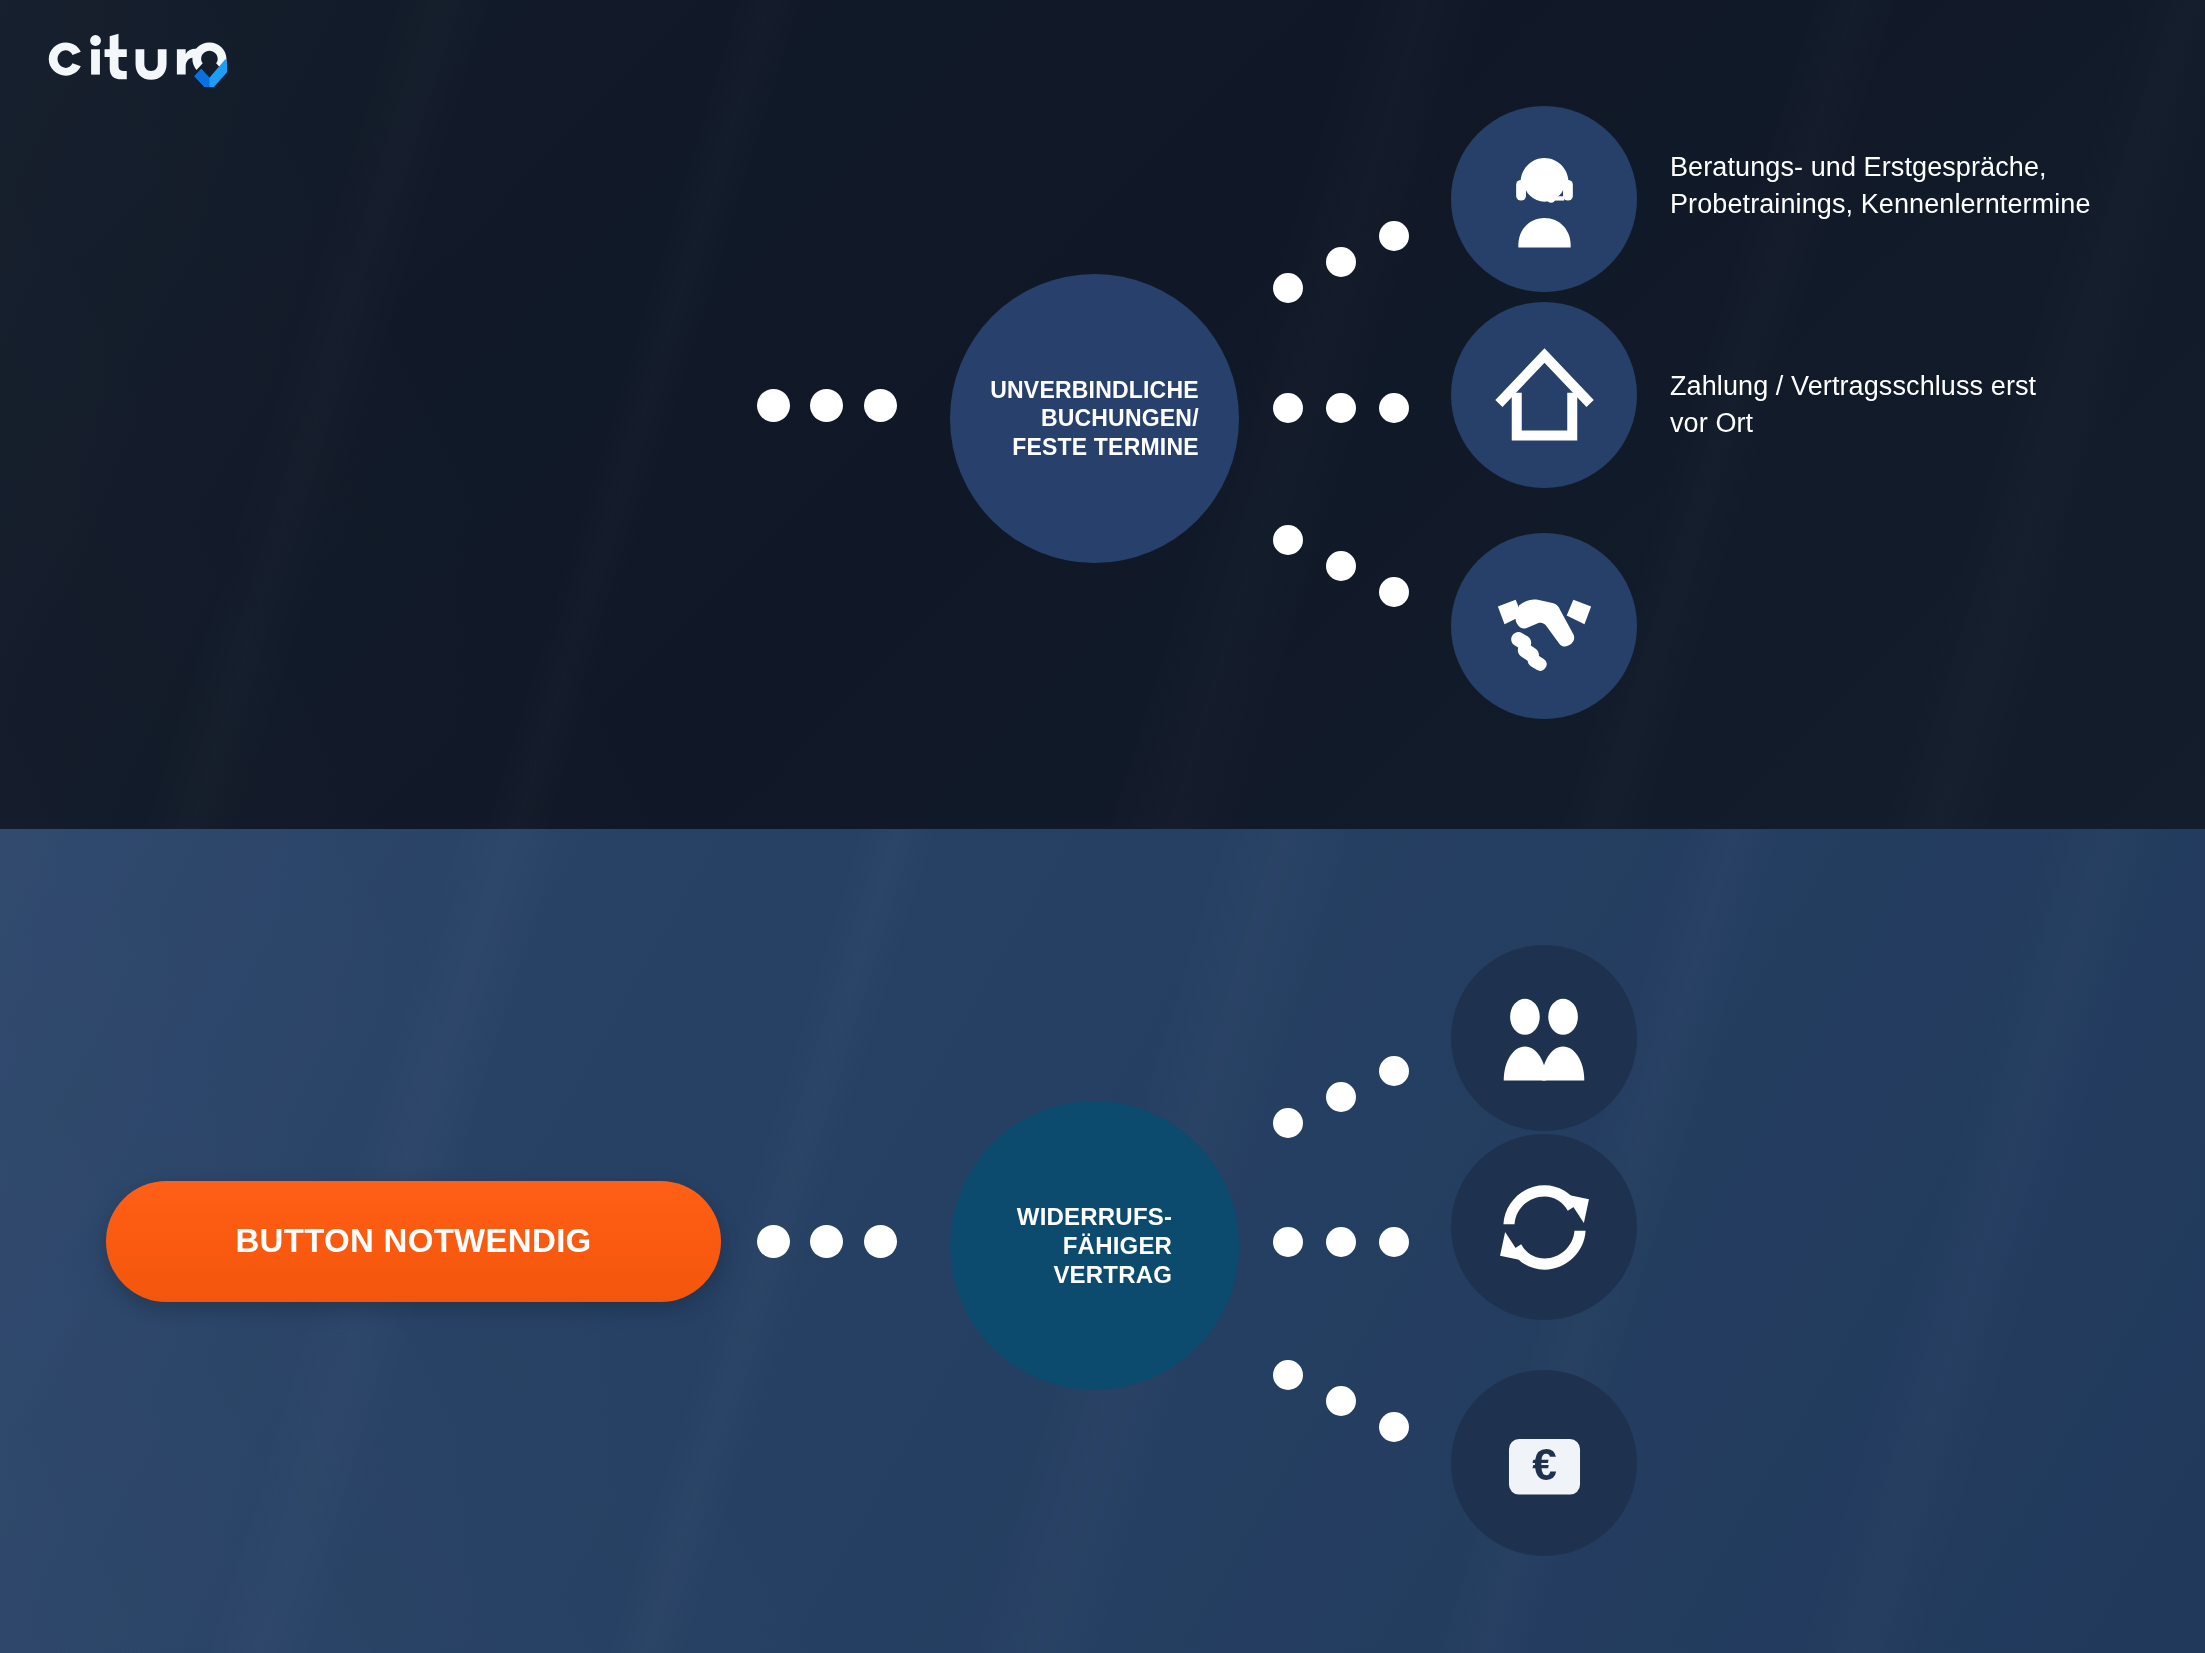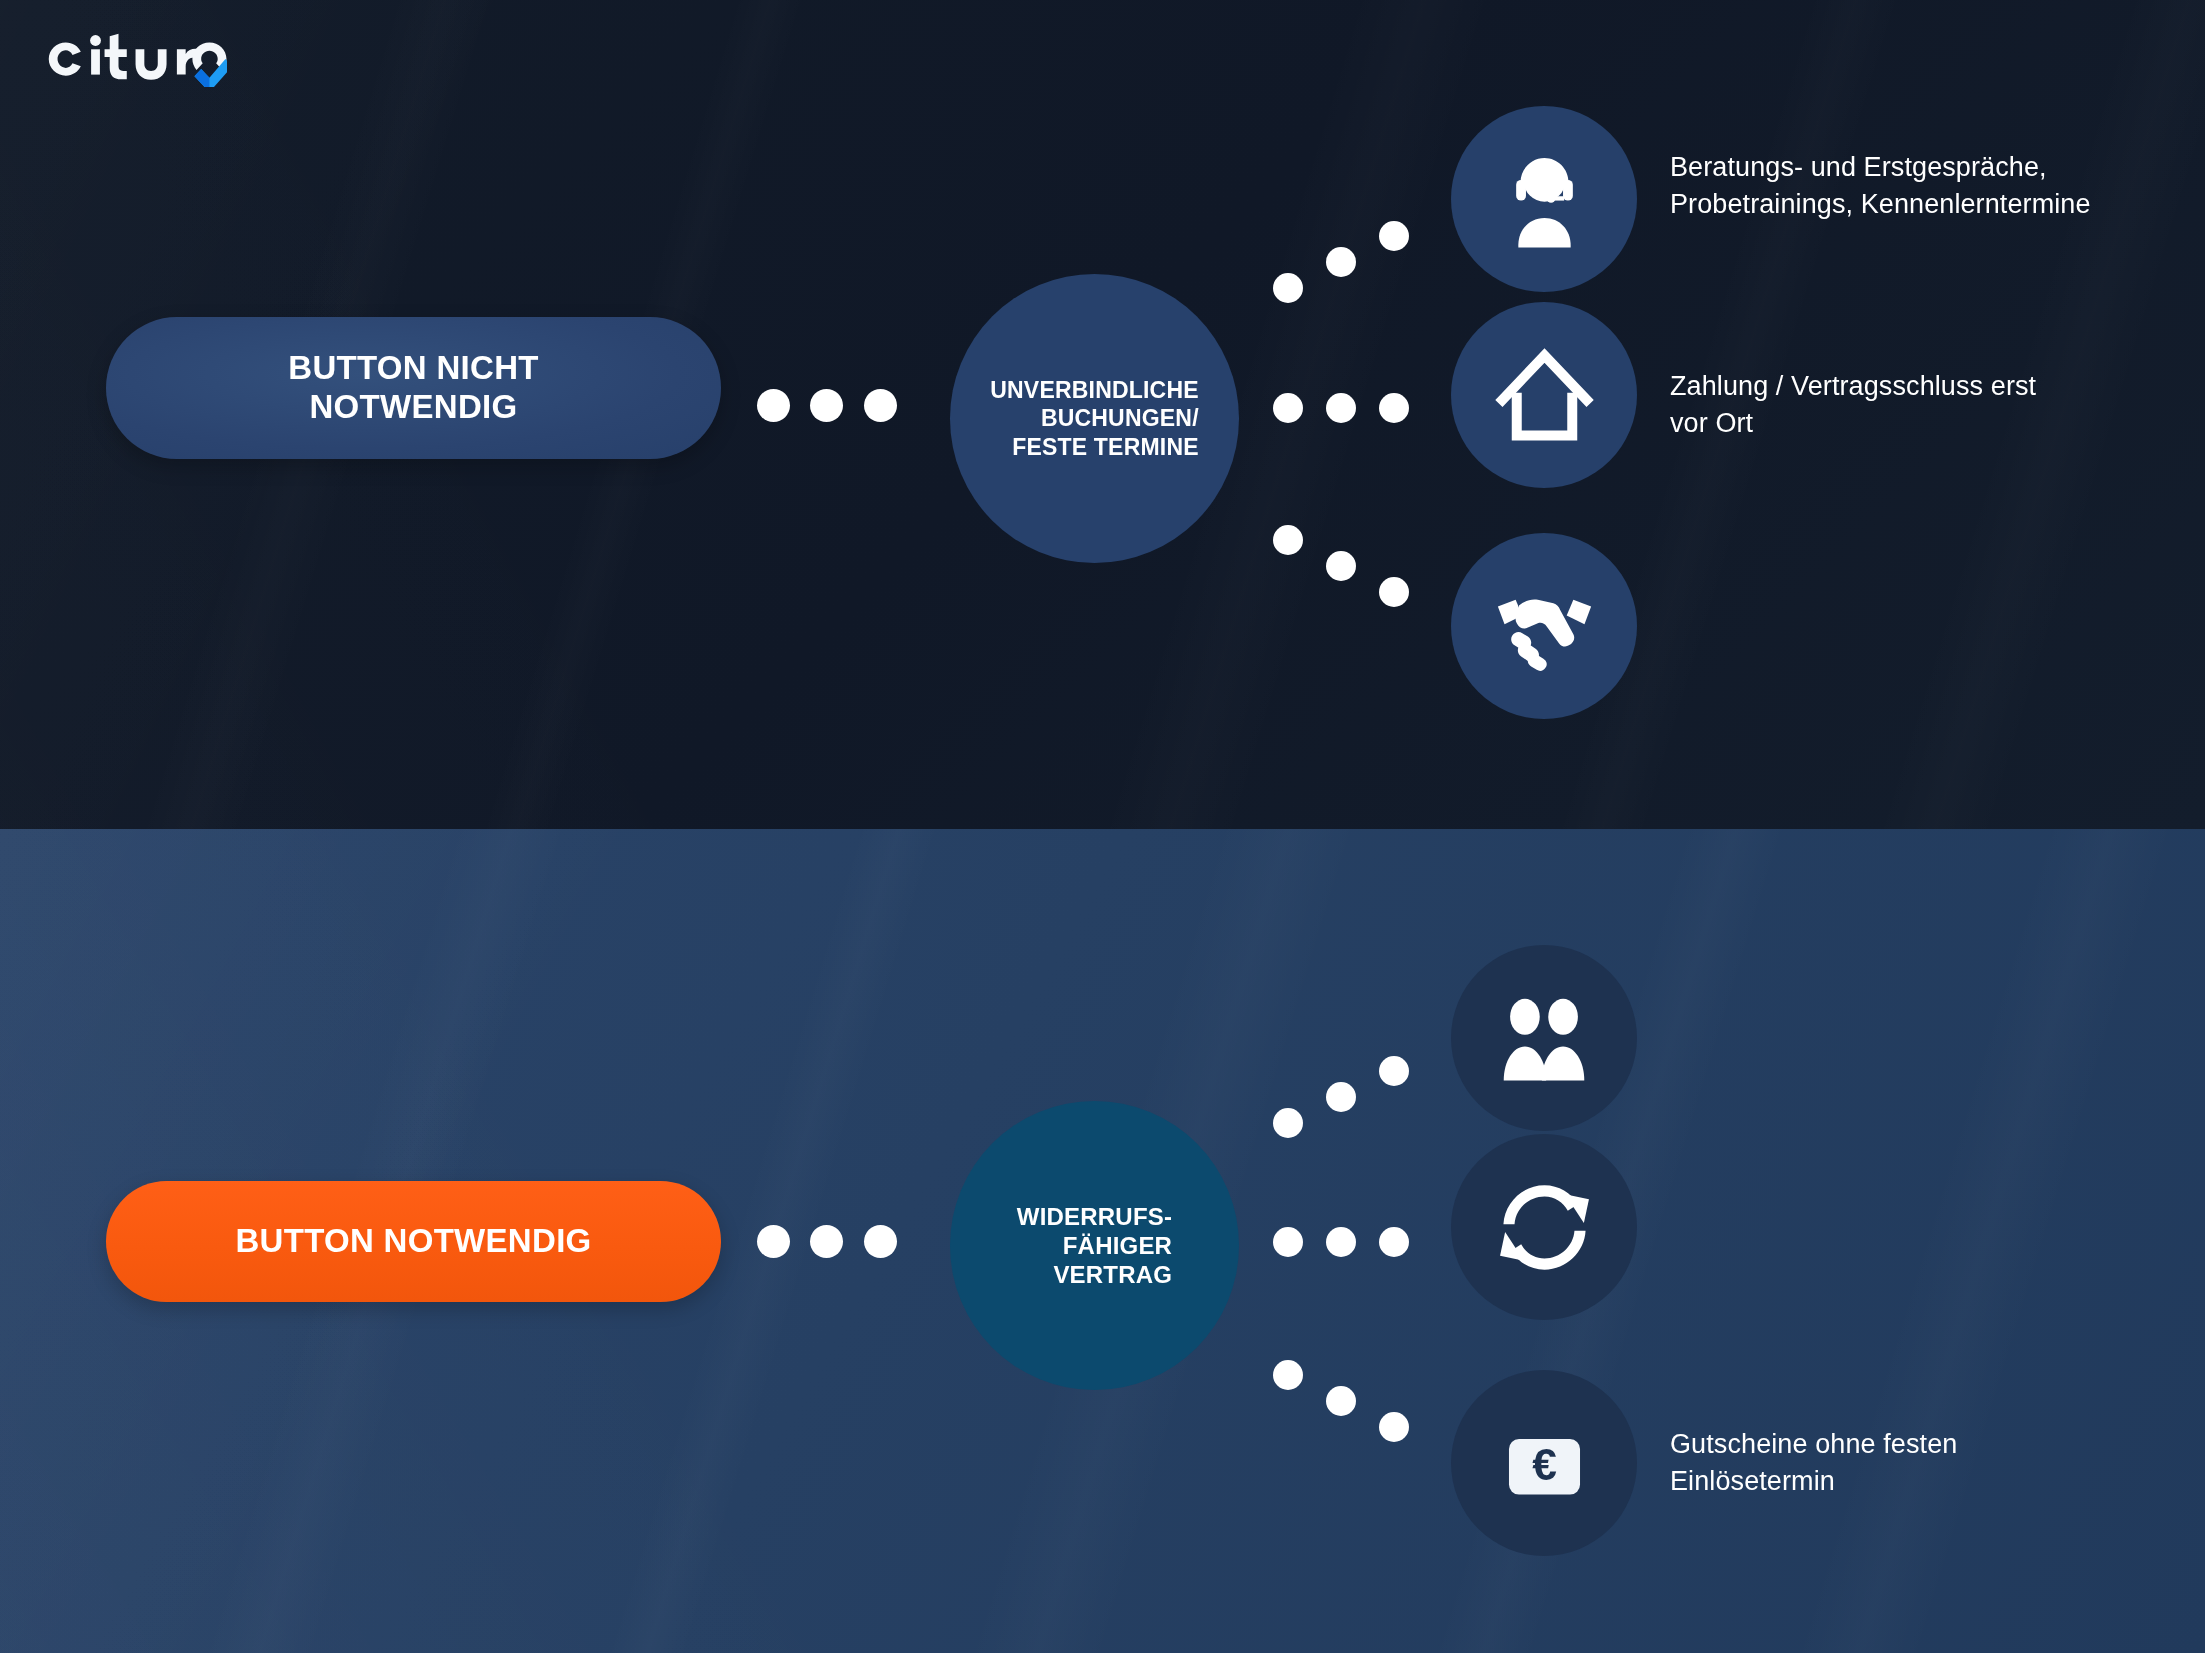--- a/index.html
+++ b/index.html
@@ -202,22 +202,20 @@
         <path d="M263 47h17v9c4-7 11-10 19-10h4v17h-6c-10 0-17 6-17 18v15h-17V47z"></path>
       </g>
 
       <path d="M326 34c-18 0-33 14-33 32 0 8 3 15 8 21l12-13c-2-2-3-5-3-8 0-9 7-16 16-16s16 7 16 16c0 3-1 6-3 8l12 13c5-6 8-13 8-21 0-18-15-32-33-32z" fill="#f4f7fa"></path>
       <path d="M310 74l16 18 28-32 6 8v24l-34 38-16-44z" fill="none"></path>
       <path d="M357 66l-31 36-16-17-13 14 29 31 44-50z" fill="#1e9df4"></path>
       <path d="M326 102l-16-17-13 14 29 31z" fill="#0a6fe0"></path>
     </svg>
   </div>
 
-  <div class="pill" id="pill-top" style="white-space: pre-line;">BUTTON NICHT
-NOTWENDIG</div>
 
   <div class="dot dot-straight" style="left:757px; top:389px;"></div>
   <div class="dot dot-straight" style="left:810px; top:389px;"></div>
   <div class="dot dot-straight" style="left:864px; top:389px;"></div>
 
   <div class="hub" id="hub-top">
     <span style="white-space: pre-line;">UNVERBINDLICHE
 BUCHUNGEN/
 FESTE TERMINE</span>
   </div>
@@ -319,17 +317,15 @@
       </g>
     </svg>
   </div>
 
   <div class="iconcircle ic-bottom" style="left:1451px; top:1370px;">
     <svg width="111" height="111" viewBox="0 0 100 100">
       <rect x="18" y="28" width="64" height="50" rx="9" fill="#f0f4f9"></rect>
       <text x="50" y="65" text-anchor="middle" font-family="Liberation Sans, sans-serif" font-size="40" font-weight="700" fill="#1e3250">€</text>
     </svg>
   </div>
-  <div class="rowtext" style="left: 1670px; top: 1426px; width: 522px; white-space: pre-line;">Gutscheine ohne festen
-Einlösetermin</div>
 
 </div>
 
 
 </body></html>

